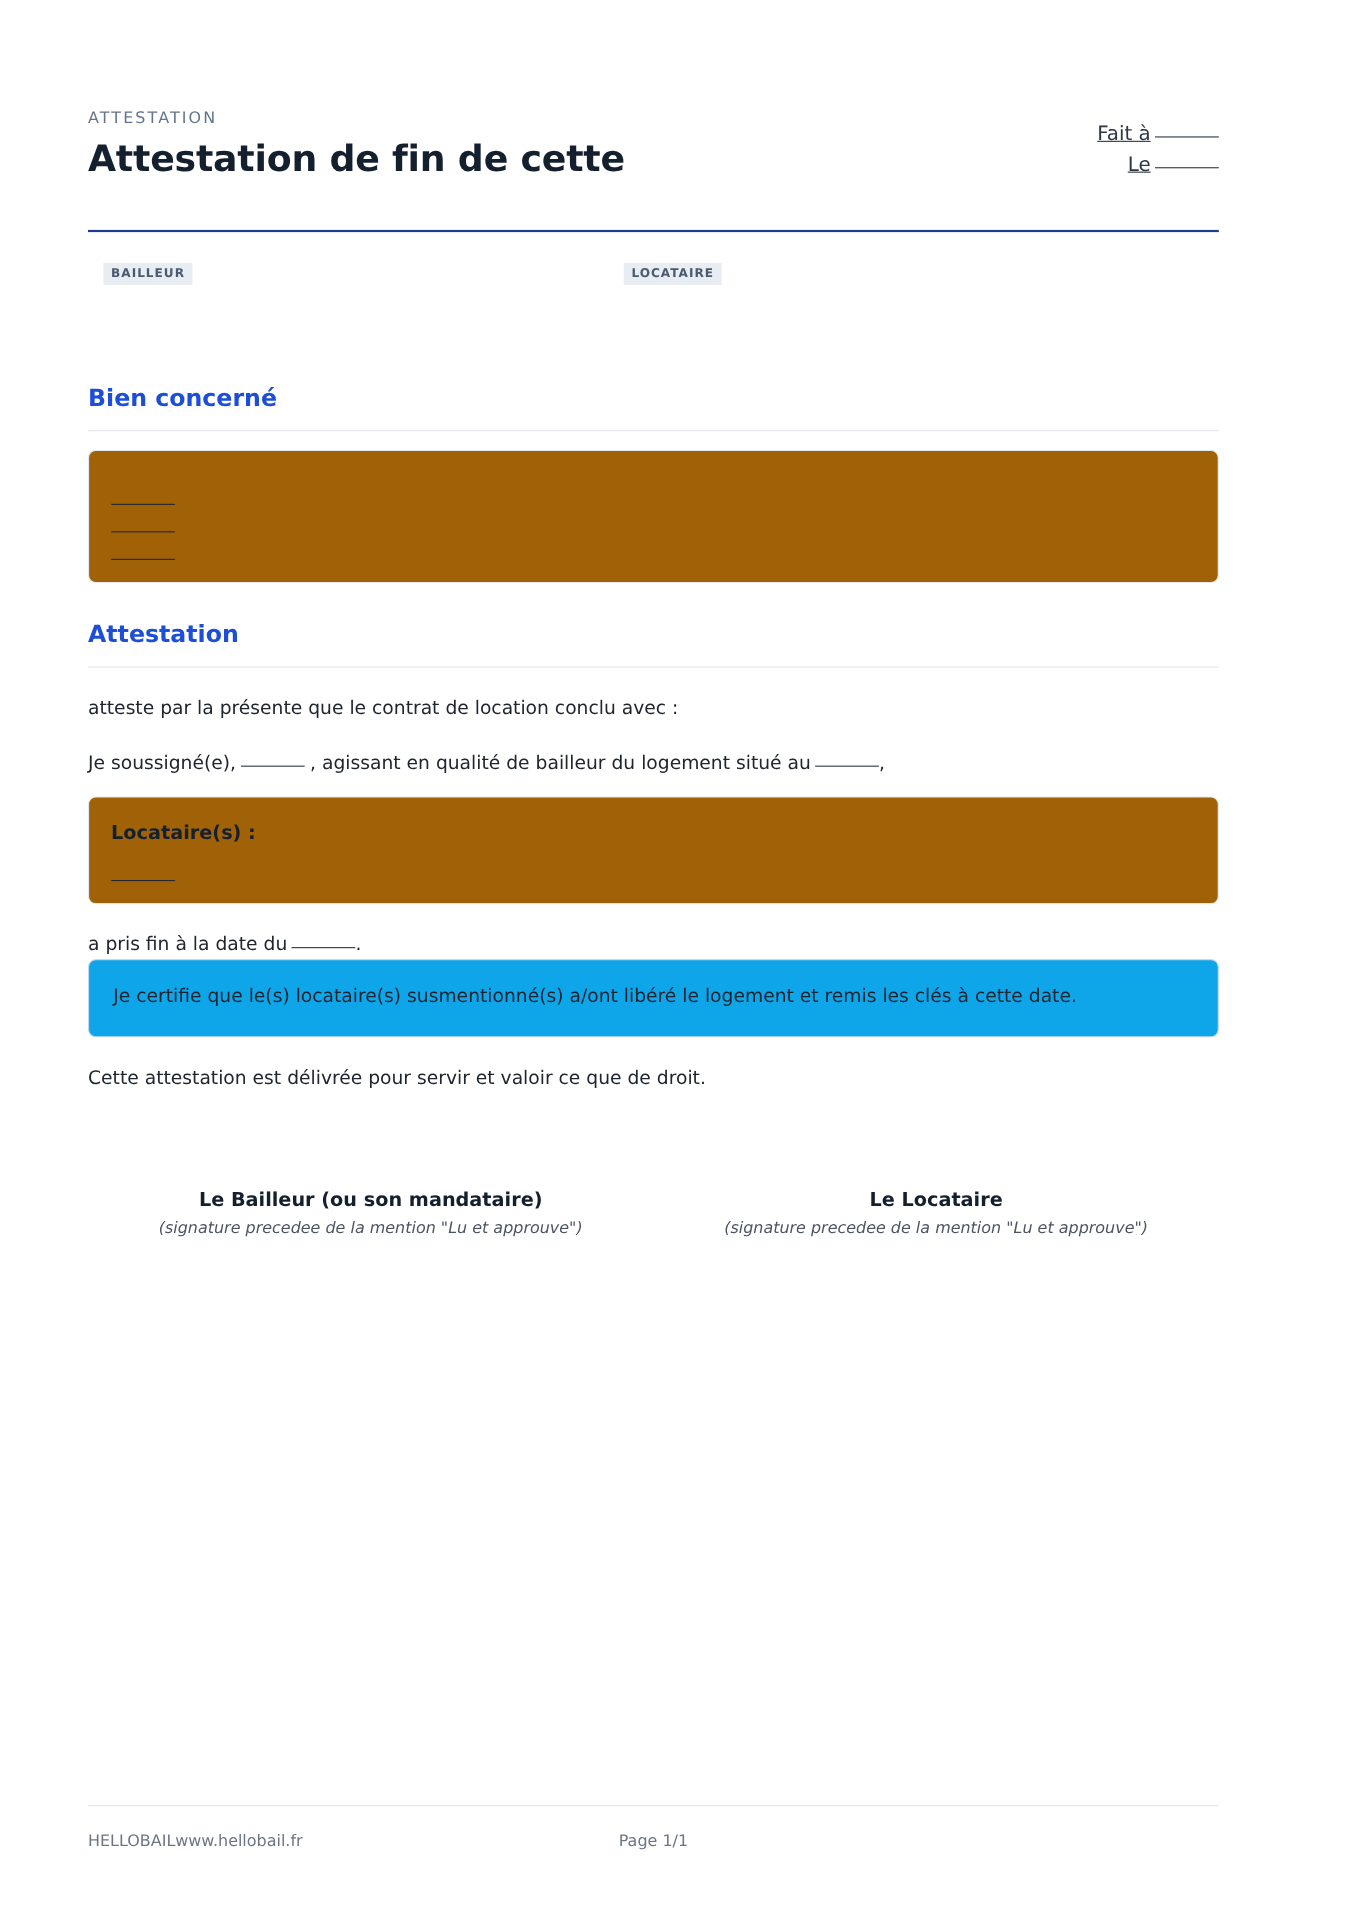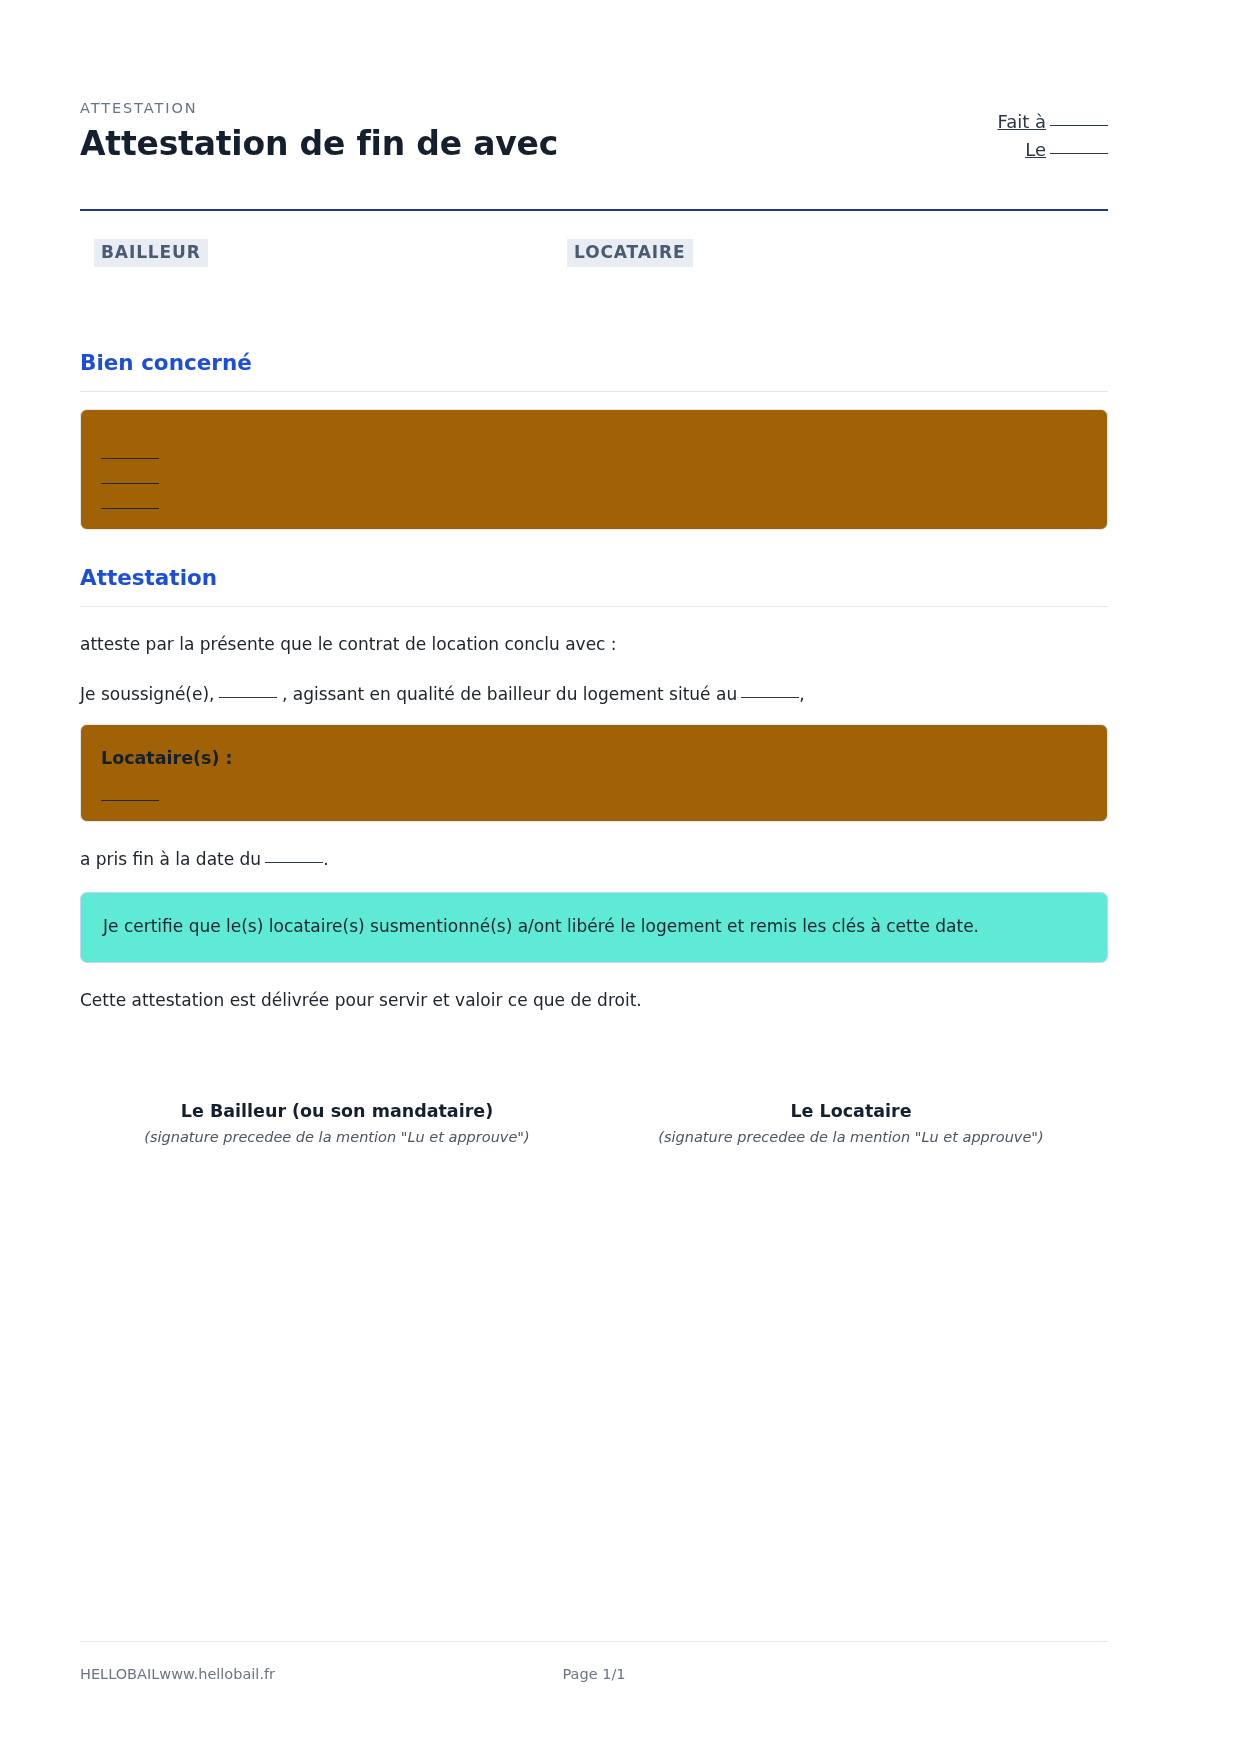--- a/index.html
+++ b/index.html
@@ -77,21 +77,21 @@
     position: relative;
     margin-top: 28px;
     height: 110px;
   }
   .party-badge {
     position: absolute;
     top: 0;
     background: #e8edf3;
     color: #4a5a70;
     font-weight: bold;
-    font-size: 17px;
+    font-size: 11px;
     letter-spacing: 0.9px;
     padding: 3px 7px 4px 7px;
     line-height: 1.25;
   }
   .party-bailleur { left: 14px; }
   .party-locataire { left: 487px; }
 
   
   .section-head {
     font-size: 21.5px;
@@ -137,22 +137,21 @@
   .para {
     font-size: 17px;
     color: #20262f;
     line-height: 1.55;
     margin: 24px 0 0 0;
   }
   .para .blank { vertical-align: 2px; }
 
   
   .callout {
-    margin-top: 20px;
-    background: #5eead4;
+    background: #0ea5e9;
     border: 1px solid #c2d6f2;
     border-radius: 7px;
     padding: 20px 22px 22px 22px;
     box-sizing: border-box;
   }
   .callout p {
     margin: 0;
     font-size: 17px;
     line-height: 1.6;
     color: #1b2430;
@@ -206,21 +205,21 @@
   .footer-left, .footer-right { position: relative; z-index: 2; }
 </style>
 </head>
 <body>
 
 <div class="page">
 
   <div class="header">
     <div class="header-left">
       <div class="doc-kicker">ATTESTATION</div>
-      <h1 class="doc-title">Attestation de fin de avec</h1>
+      <h1 class="doc-title">Attestation de fin de cette</h1>
     </div>
     <div class="header-right">
       <div>
         <span>Fait à</span><span class="blank"></span>
       </div>
       <div>
         <span>Le</span><span class="blank"></span>
       </div>
     </div>
   </div>

